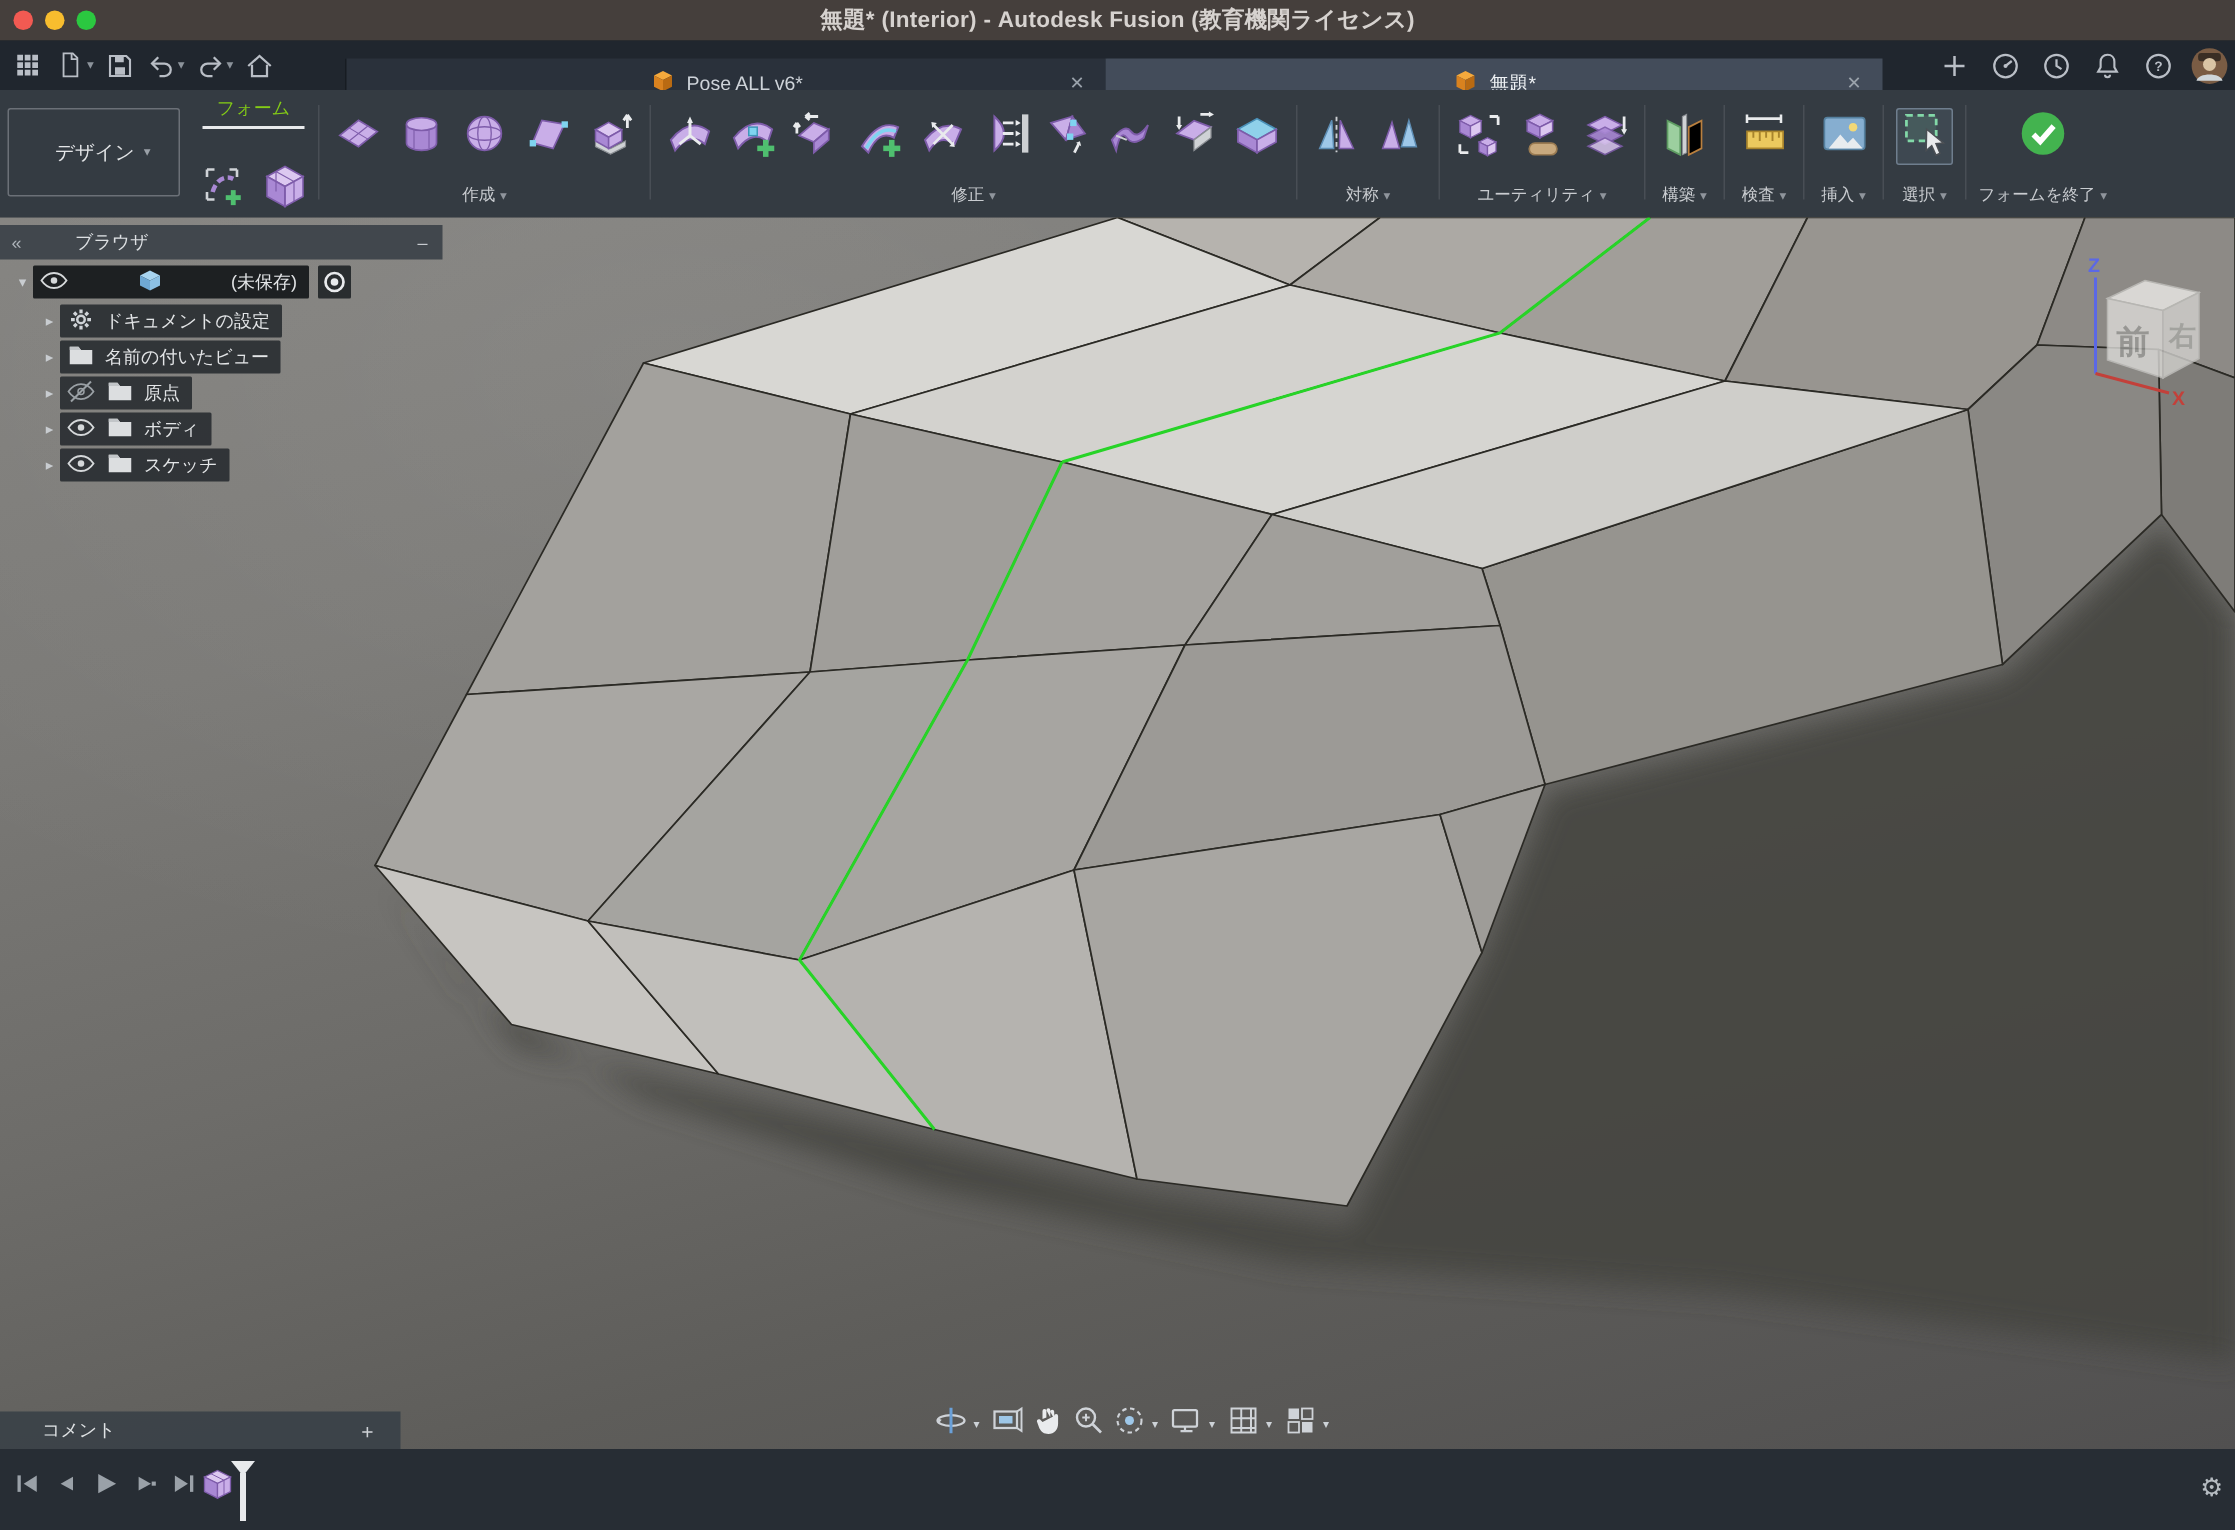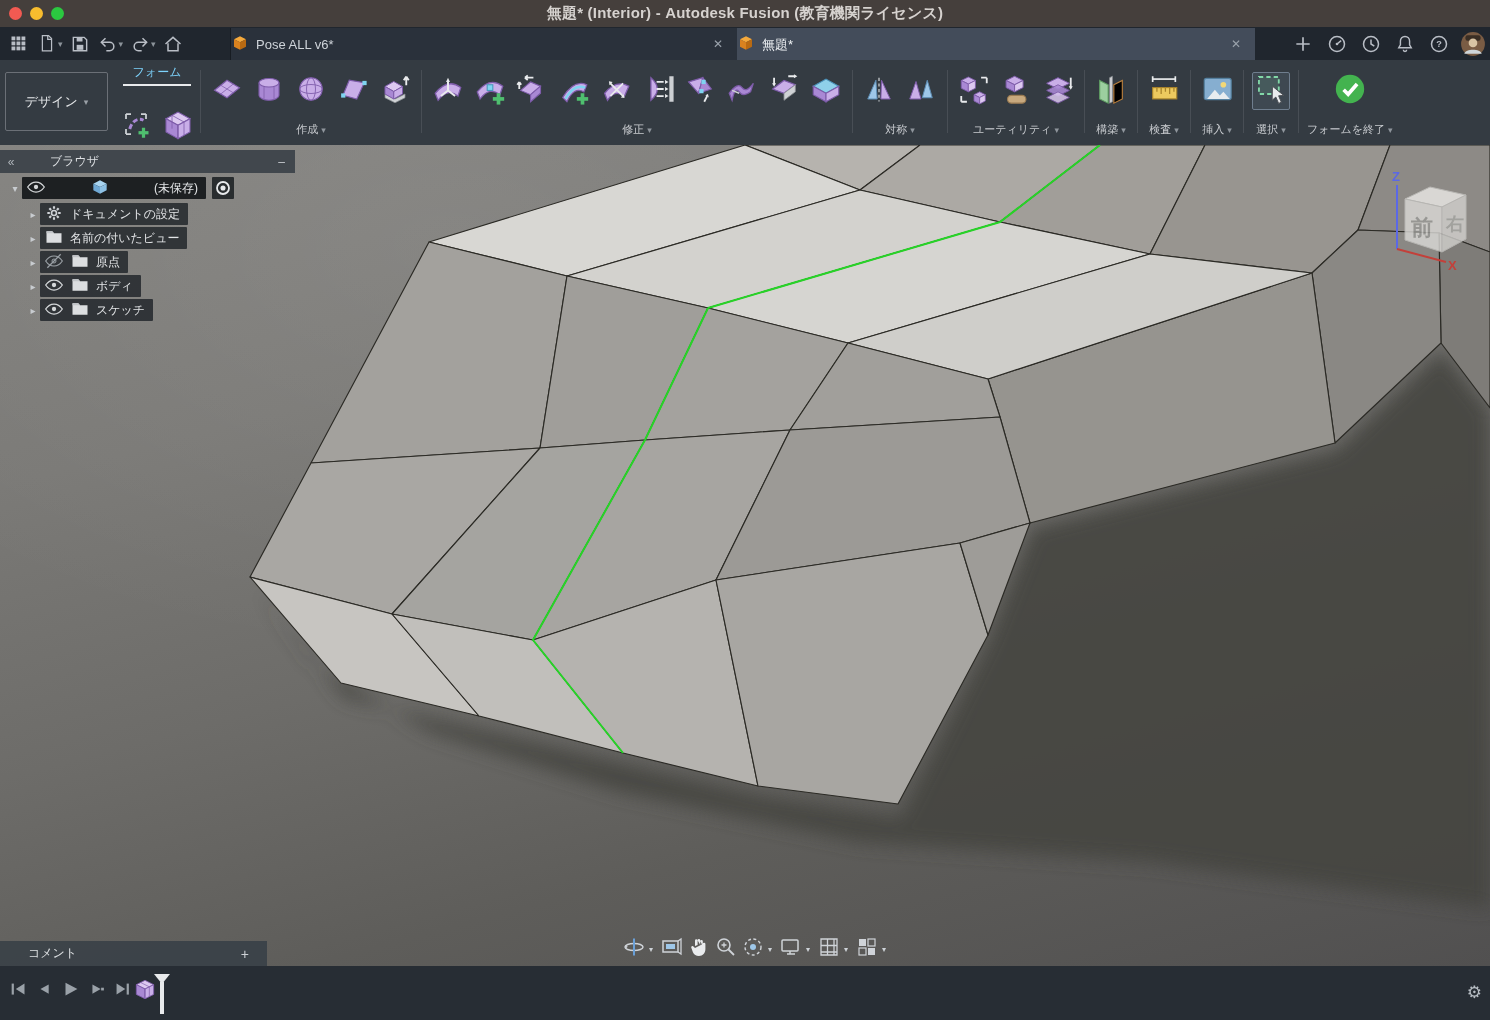--- a/index.html
+++ b/index.html
@@ -9,31 +9,31 @@
   .tl{position:absolute;top:7px;width:13px;height:13px;border-radius:50%;}
   #tl-close{left:9px;background:#f25a52;}
   #tl-min{left:30px;background:#f8bd2e;}
   #tl-max{left:51px;background:#2bc840;}
   #win-title{color:#d6d2cf;font-size:15px;font-weight:bold;letter-spacing:.2px;}
   
   #tabbar{position:absolute;left:0;top:27px;width:100%;height:33px;background:#20262e;display:flex;align-items:stretch;}
   .tb-left{display:flex;align-items:center;gap:2px;padding-left:6px;}
   .tbicon{width:26px;height:26px;display:flex;align-items:center;justify-content:center;color:#b9bec6;}
   .tbcaret{color:#8c939b;font-size:9px;margin-left:-4px;margin-right:2px;}
-  .doc-tab{position:absolute;top:1px;height:33px;display:flex;align-items:center;gap:7px;color:#ced3d9;font-size:13px;}
+  .doc-tab{position:absolute;top:12px;height:33px;display:flex;align-items:center;justify-content:center;gap:7px;color:#ced3d9;font-size:13px;}
   #tab1{left:230px;width:506px;background:#2a313b;border-left:1px solid #171c22;border-right:1px solid #171c22;}
   #tab2{left:737px;width:518px;background:#434c5a;color:#eef1f4;}
   .tab-x{position:absolute;right:11px;top:8px;width:16px;height:16px;color:#9aa2ab;font-size:12px;display:flex;align-items:center;justify-content:center;}
   .tb-right{position:absolute;right:4px;top:0;height:33px;display:flex;align-items:center;gap:8px;}
   
   #toolbar{position:absolute;left:0;top:60px;width:100%;height:85px;background:#343b42;border-bottom:1px solid #23282e;display:flex;align-items:stretch;}
-  #design-btn{margin:12px 10px 14px 5px;width:101px;border:1px solid #6b7077;border-radius:2px;display:flex;align-items:center;justify-content:center;gap:6px;color:#e4e6e8;font-size:13px;}
+  #design-btn{margin:12px 10px 14px 5px;width:101px;border:1px solid #6b7077;border-radius:2px;display:flex;align-items:center;justify-content:center;gap:6px;color:#e4e6e8;font-size:13px;padding-left:12px;}
   #design-btn .car{color:#9aa0a7;font-size:9px;}
   .ctx-wrap{display:flex;flex-direction:column;align-items:center;margin-right:2px;}
-  #ctx-tab{color:#7dd3fc;font-size:12px;padding:4px 10px 3px;border-bottom:2px solid #e8eaec;margin-bottom:20px;}
+  #ctx-tab{color:#84cc16;font-size:12px;padding:4px 10px 3px;border-bottom:2px solid #e8eaec;margin-bottom:20px;}
   .tb-group{display:flex;flex-direction:column;justify-content:flex-start;align-items:center;padding:0 6px;}
   .tb-icons{display:flex;align-items:center;gap:6px;height:62px;}
   .tb-label{color:#c9ccd0;font-size:11px;padding-bottom:6px;white-space:nowrap;}
   .tb-label .car{color:#8f959c;font-size:9px;}
   .tool{width:36px;height:36px;display:flex;align-items:center;justify-content:center;border-radius:2px;}
   .tool.hl{border:1px solid #6f7e8e;background:rgba(160,190,220,.10);}
   .tb-sep{width:1px;background:#484e55;margin:10px 2px 12px;}
   .ctxrow{display:flex;align-items:center;height:62px;gap:6px;}
   
   #viewport{position:absolute;left:0;top:145px;width:1490px;height:821px;background:

